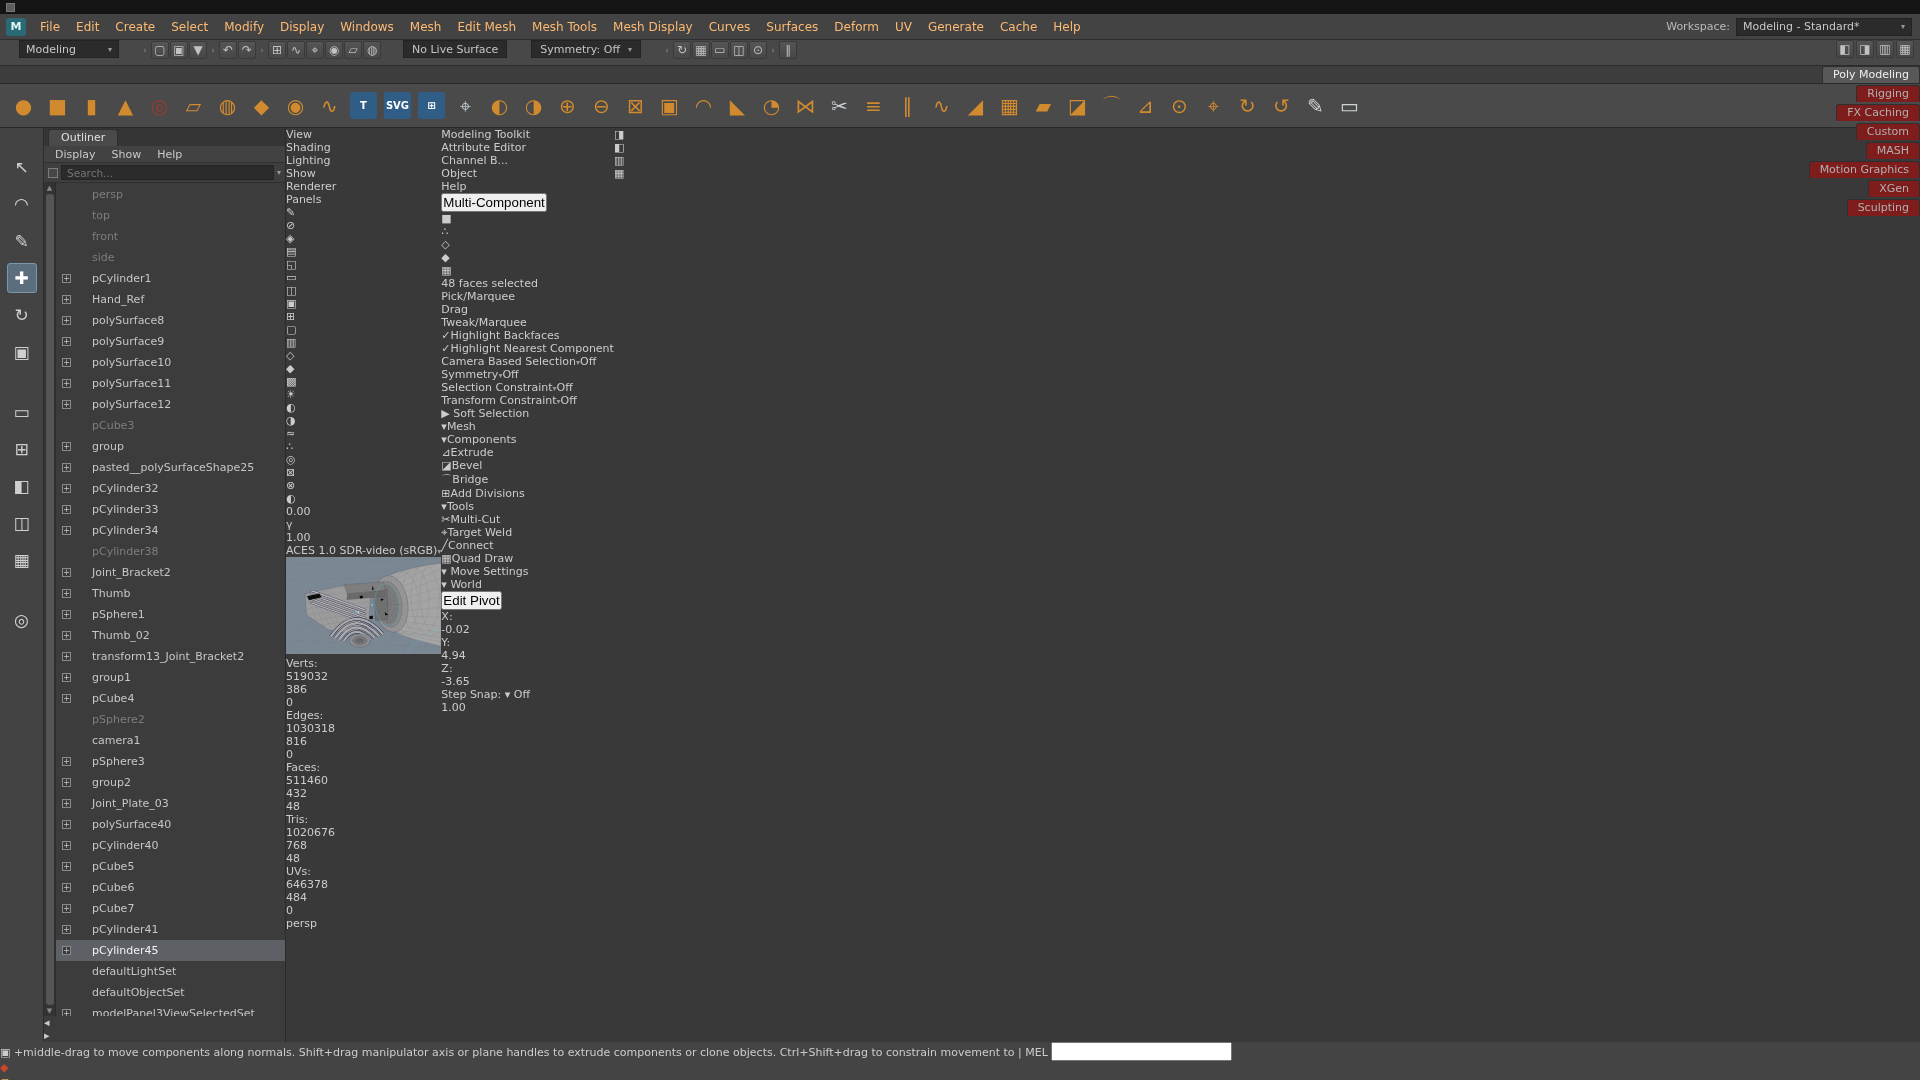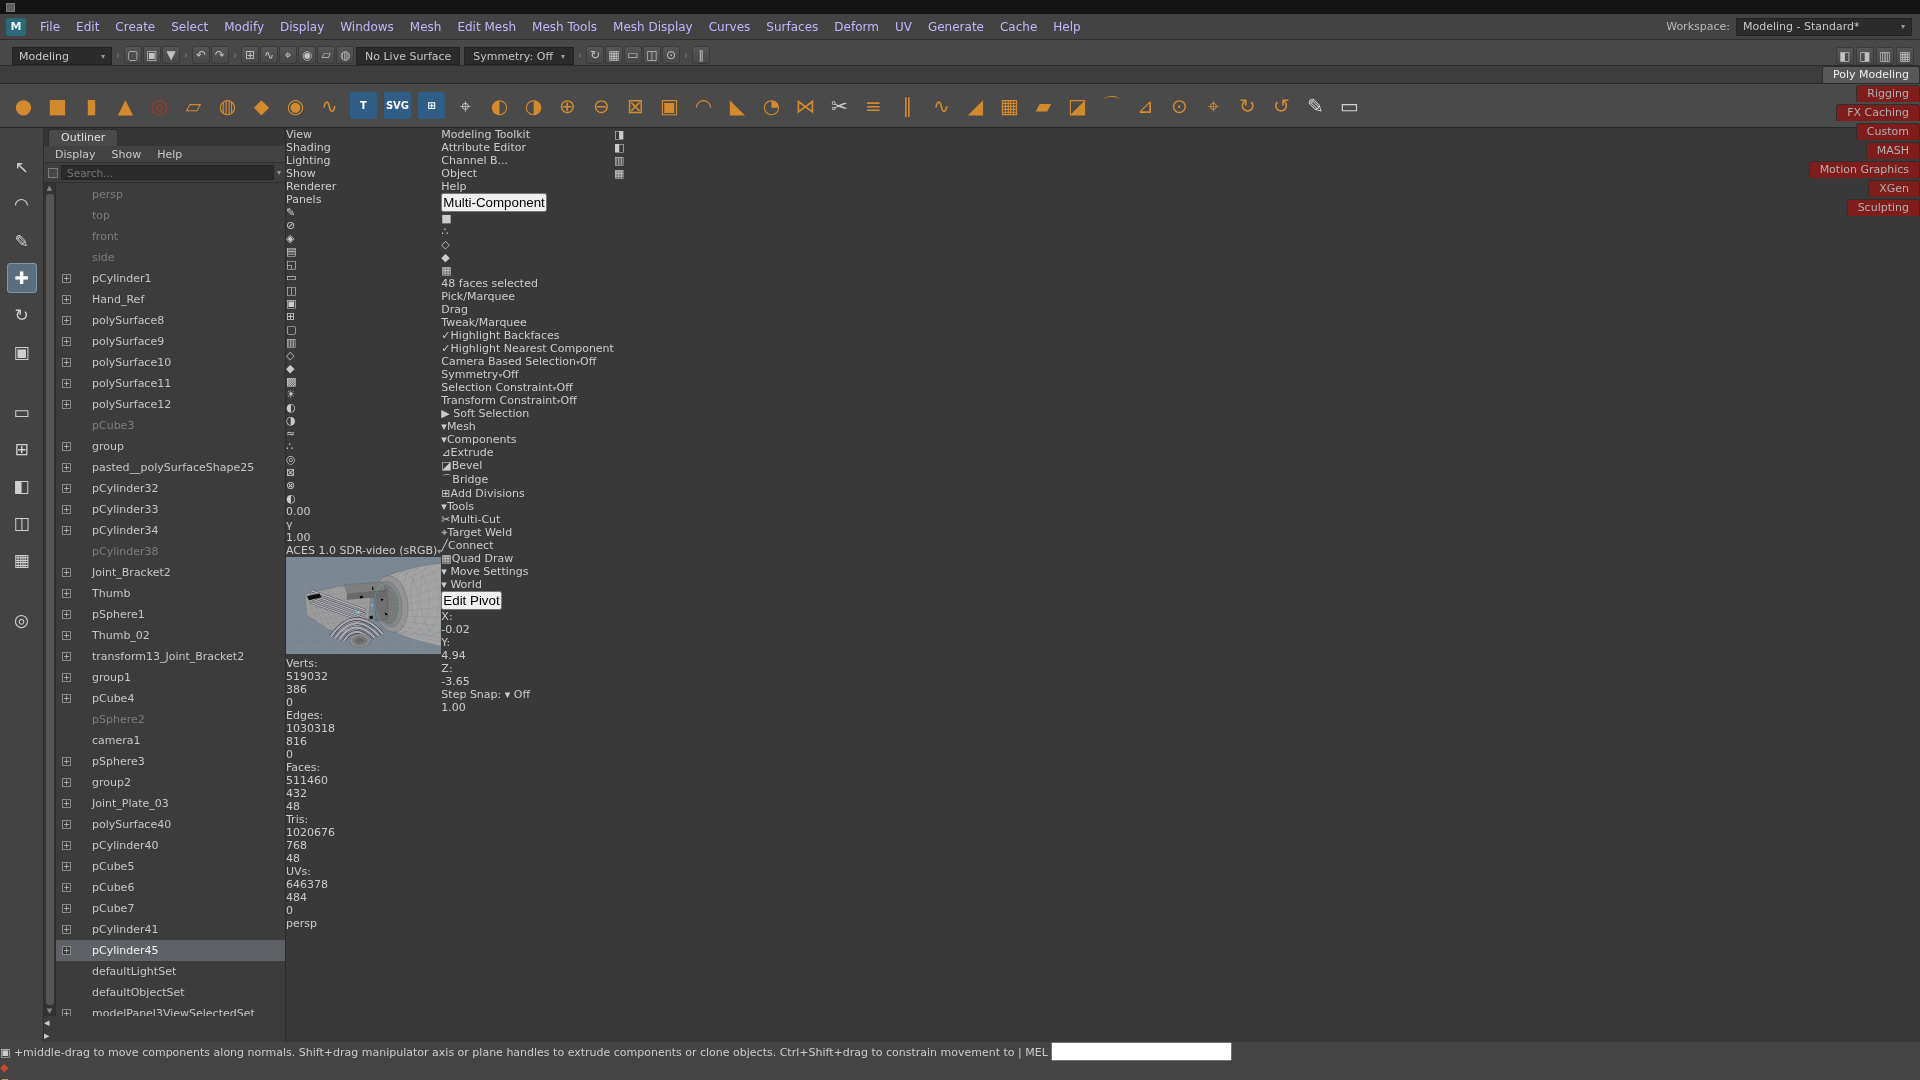--- a/index.html
+++ b/index.html
@@ -9,27 +9,27 @@
   .root{position:relative;width:1920px;height:1080px;background:#444;color:#ccc;
         font-family:"DejaVu Sans",sans-serif;font-size:11px;overflow:hidden;user-select:none;}
 
   
   .titlestrip{height:14px;background:#141414;display:flex;align-items:center;padding-left:6px;}
   .ts-icon{width:9px;height:9px;background:#5d5d5d;border:1px solid #777;}
   .menubar{height:26px;background:#434343;display:flex;align-items:center;border-bottom:1px solid #2e2e2e;}
   .maya-logo{width:20px;height:18px;margin:0 6px;background:#2a6a77;border-radius:3px;display:flex;
              align-items:center;justify-content:center;color:#dff6f8;font-size:11px;font-weight:bold;}
   #menu-items{display:flex;}
-  .menu-item{padding:0 8px;color:#c4b5fd;font-size:12px;white-space:nowrap;}
+  .menu-item{padding:0 8px;color:#fdba74;font-size:12px;white-space:nowrap;}
   .workspace{margin-left:auto;display:flex;align-items:center;gap:6px;padding-right:8px;color:#b9b9b9;}
   .ws-select{background:#2b2b2b;border:1px solid #232323;height:18px;display:flex;align-items:center;
              padding:0 6px;width:176px;justify-content:space-between;color:#c7c7c7;}
   .car{font-size:8px;color:#9a9a9a;}
 
-  .statusline{height:26px;background:#484848;display:flex;align-items:flex-end;border-bottom:1px solid #2c2c2c;padding-left:12px;gap:0;}
+  .statusline{height:26px;background:#484848;display:flex;align-items:flex-start;border-bottom:1px solid #2c2c2c;padding-left:19px;gap:20px;}
   .mode-select{background:#2b2b2b;border:1px solid #232323;height:18px;width:100px;display:flex;align-items:center;
                justify-content:space-between;padding:0 6px;margin-right:2px;color:#c7c7c7;}
   .sl-groups{display:flex;align-items:center;gap:2px;}
   .sl-divider{width:8px;height:20px;display:flex;align-items:center;justify-content:center;color:#8f8f8f;font-size:8px;}
   .sl-group{display:flex;gap:1px;align-items:center;}
   .sl-icon{width:18px;height:18px;display:flex;align-items:center;justify-content:center;color:#c2c2c2;font-size:12px;
            background:linear-gradient(#555,#474747);border:1px solid #3a3a3a;border-radius:2px;}
   .sl-field{background:#2b2b2b;border:1px solid #232323;height:18px;display:flex;align-items:center;gap:8px;
             padding:0 8px;color:#c4c4c4;margin:0 2px;white-space:nowrap;}
   .sl-right{margin-left:auto;display:flex;gap:2px;padding-right:6px;}

